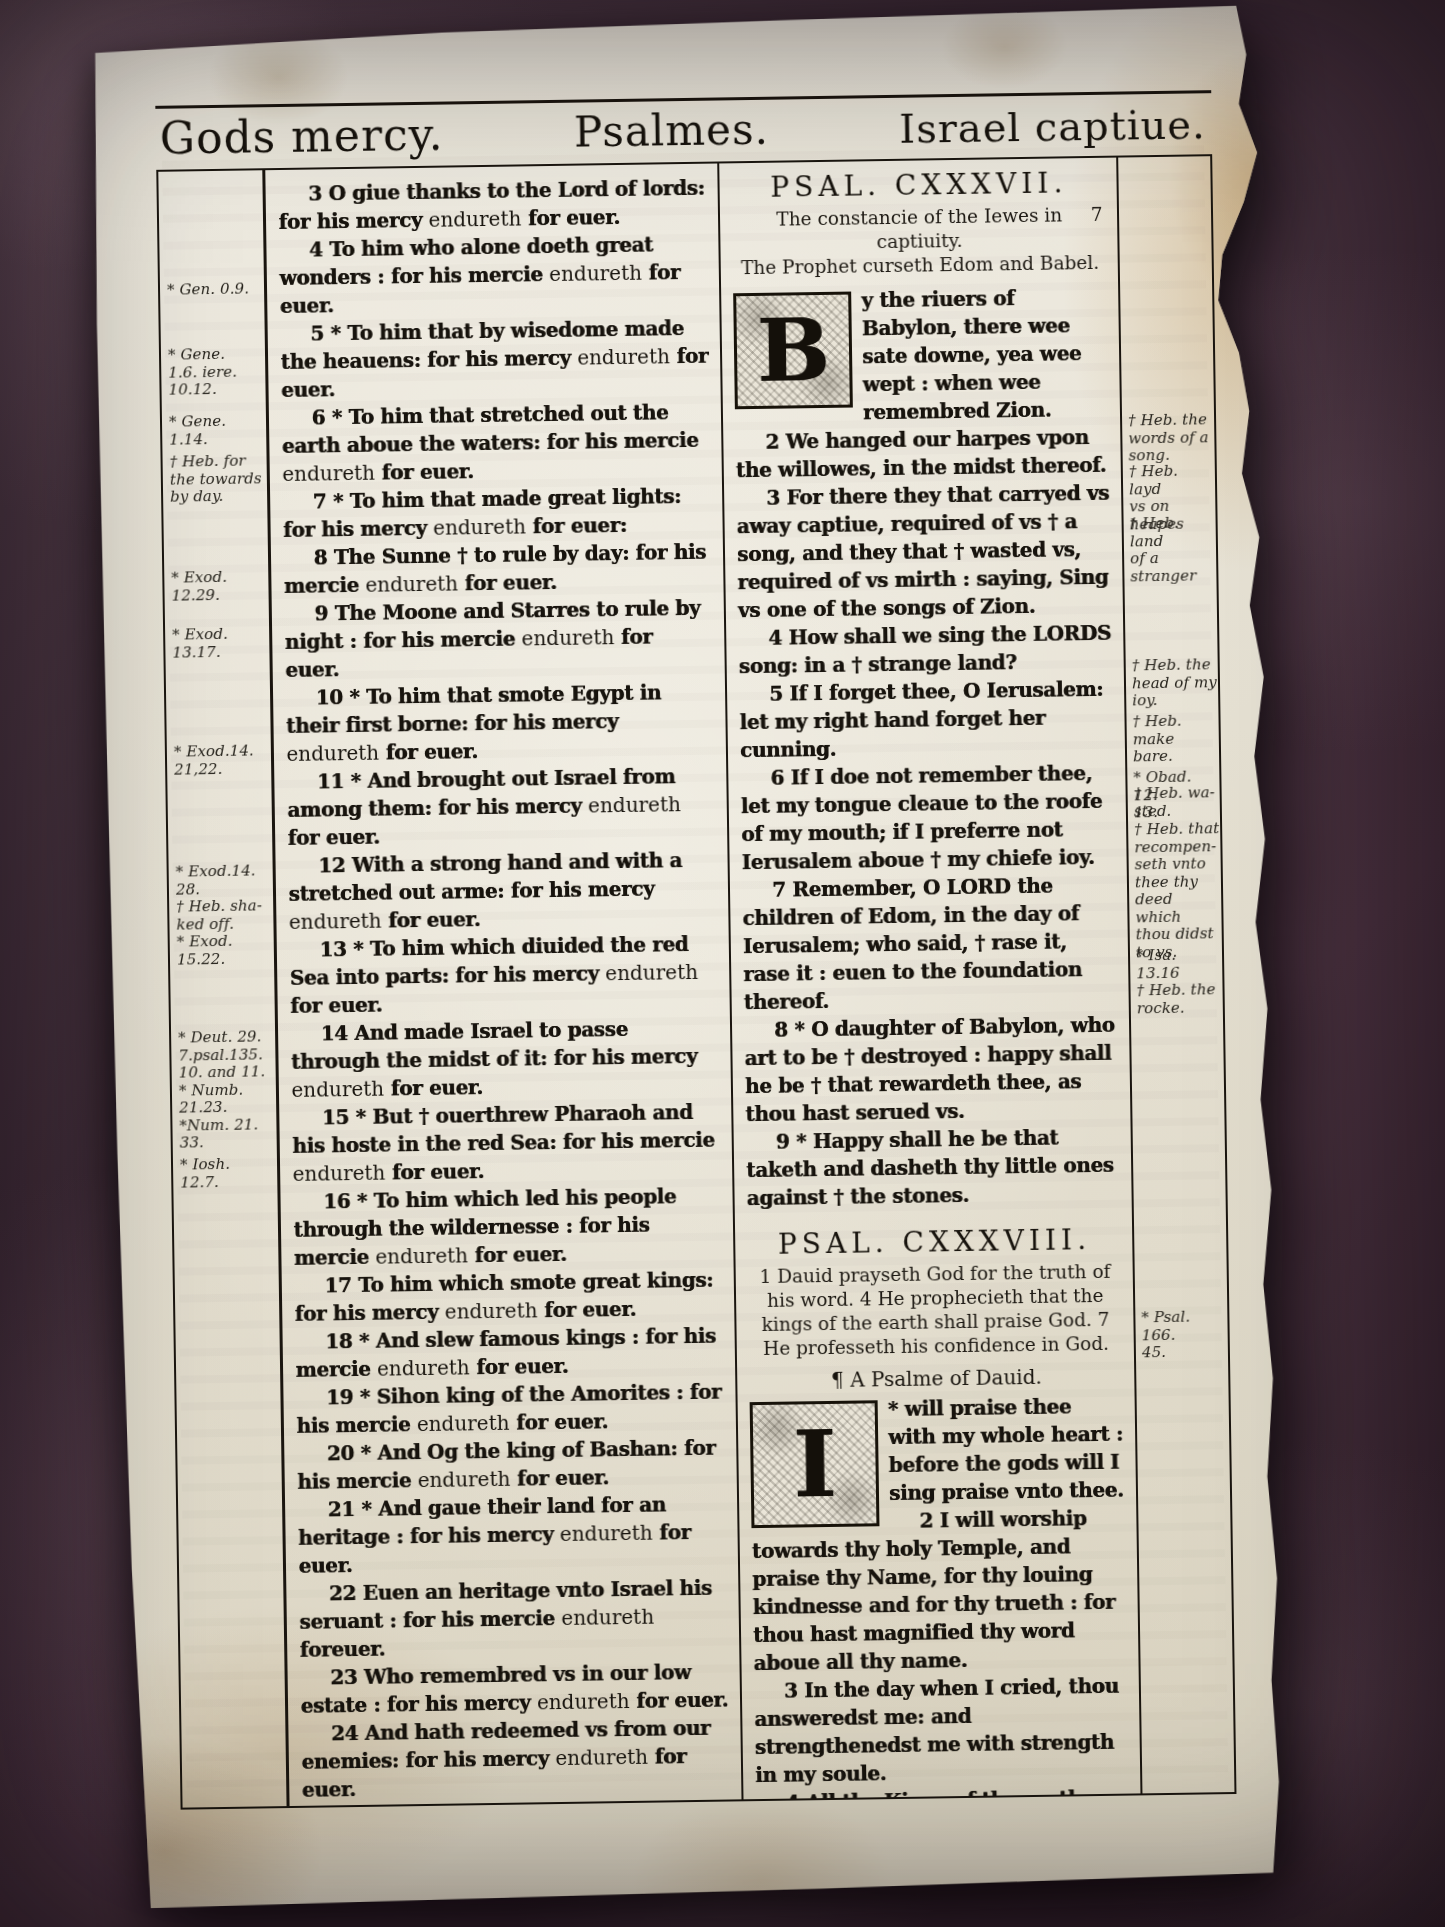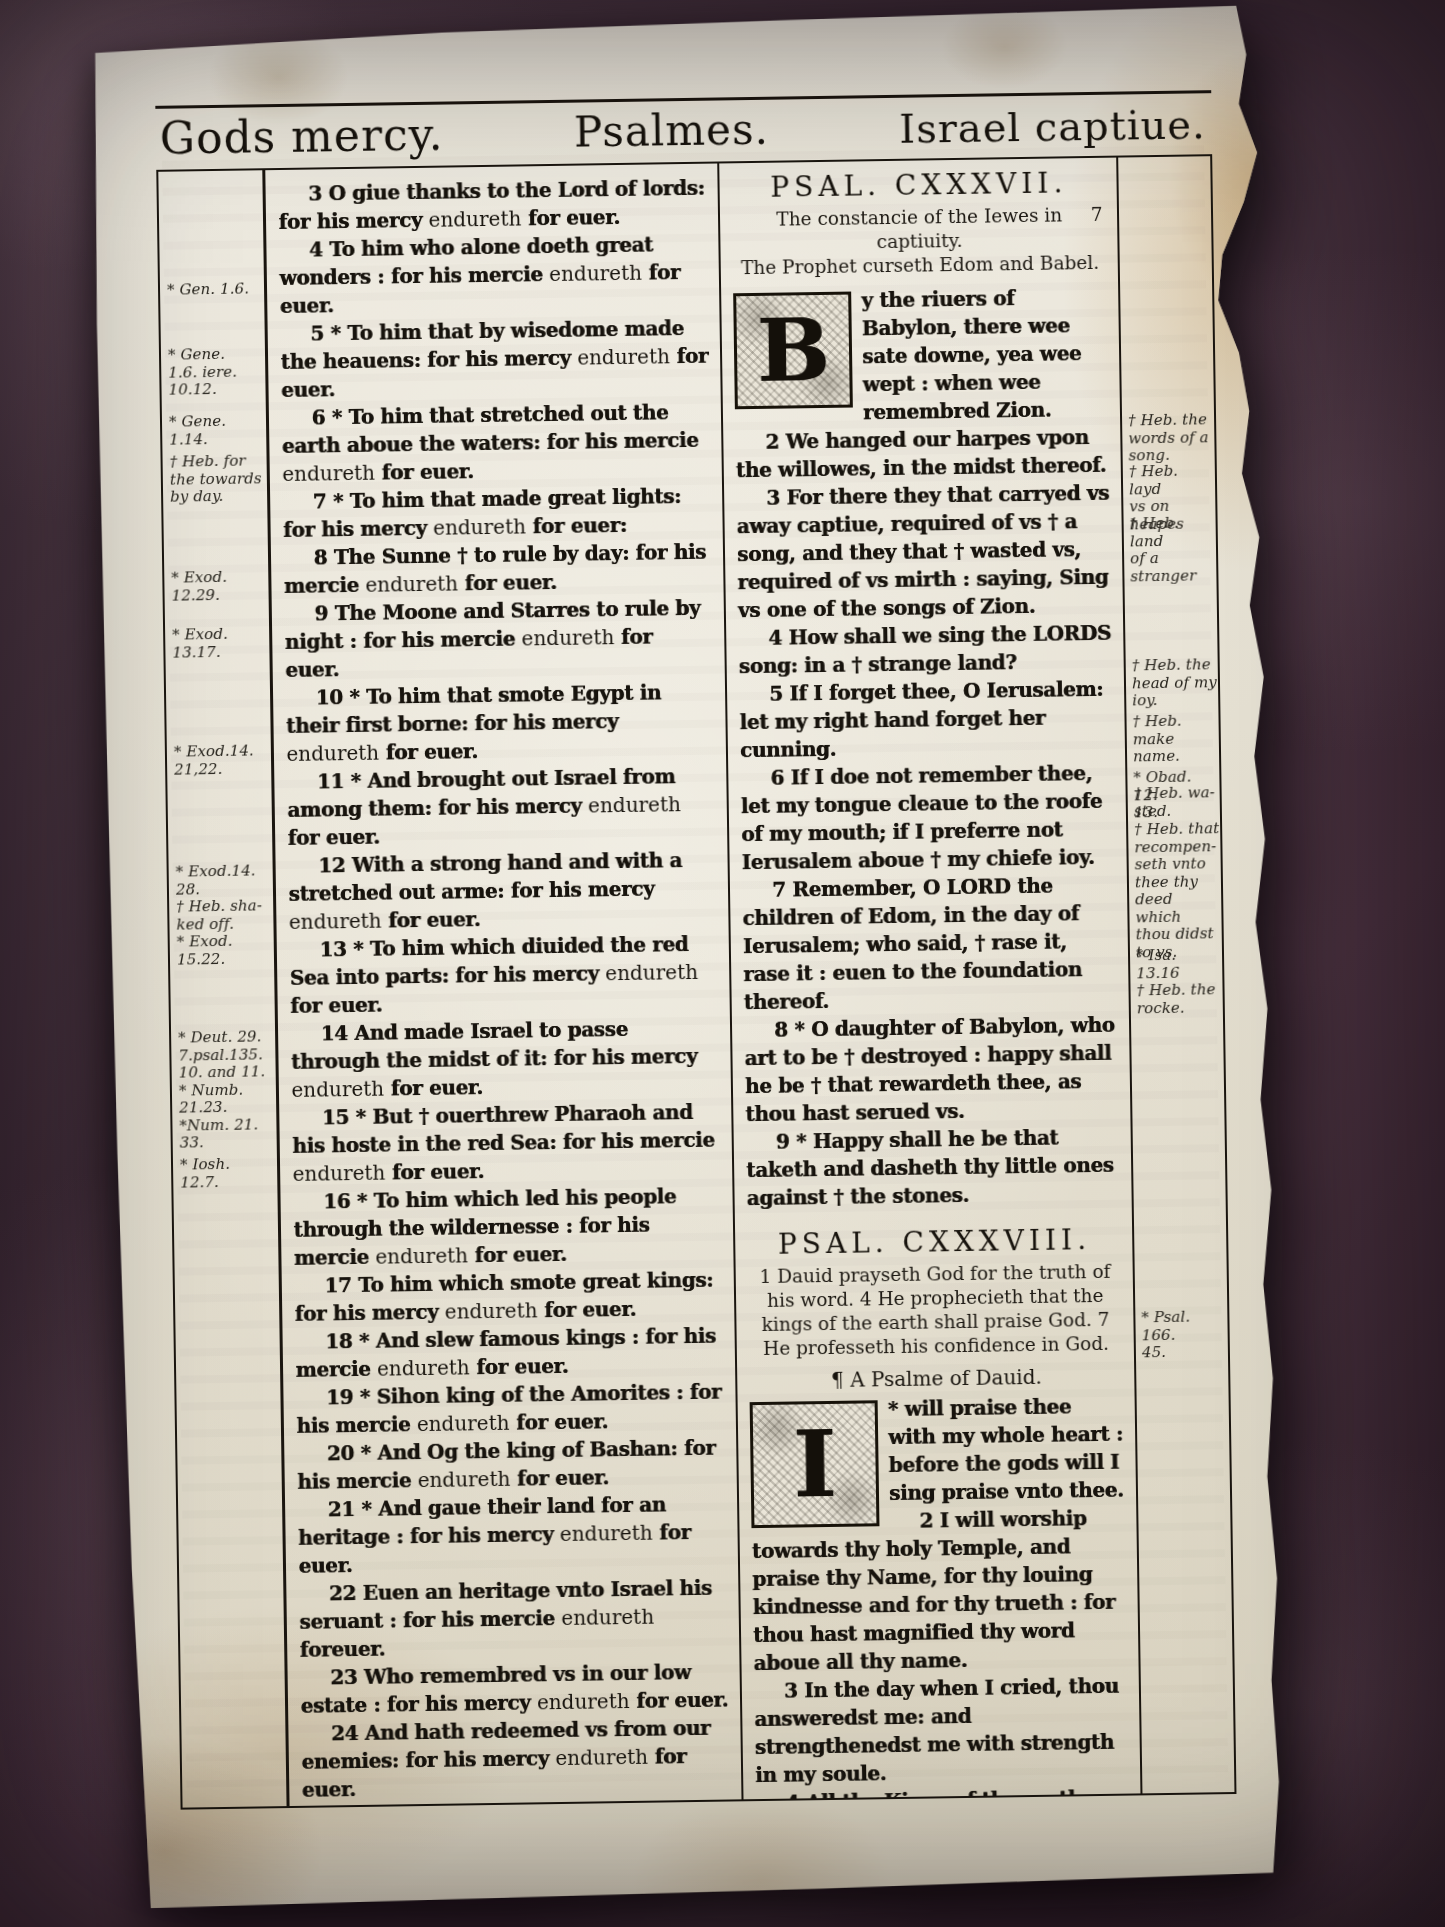--- a/index.html
+++ b/index.html
@@ -134,21 +134,21 @@
 
         <div class="header-band">
           <span class="h-left">Gods mercy.</span>
           <span class="h-mid">Psalmes.</span>
           <span class="h-right">Israel captiue.</span>
         </div>
 
         <div class="main-box">
 
           <div class="lmargin">
-            <div class="mnote" style="top:110px">* Gen. 1.6.</div>
+            <div class="mnote" style="top:110px">* Gen. 0.9.</div>
             <div class="mnote" style="top:175px">* Gene.
 1.6. iere.
 10.12.</div>
             <div class="mnote" style="top:242px">* Gene.
 1.14.</div>
             <div class="mnote" style="top:282px">† Heb. for
 the towards
 by day.</div>
             <div class="mnote" style="top:398px">* Exod.
 12.29.</div>
@@ -246,21 +246,21 @@
 words of a
 song.</div>
             <div class="mnote" style="top:306px">† Heb. layd
 vs on heapes</div>
             <div class="mnote" style="top:358px">† Heb. land
 of a stranger</div>
             <div class="mnote" style="top:500px">† Heb. the
 head of my
 ioy.</div>
             <div class="mnote" style="top:556px">† Heb. make
-name.</div>
+bare.</div>
             <div class="mnote" style="top:612px">* Obad. 12.
 13.</div>
             <div class="mnote" style="top:628px">† Heb. wa-
 sted.</div>
             <div class="mnote" style="top:664px">† Heb. that
 recompen-
 seth vnto
 thee thy
 deed which
 thou didst

